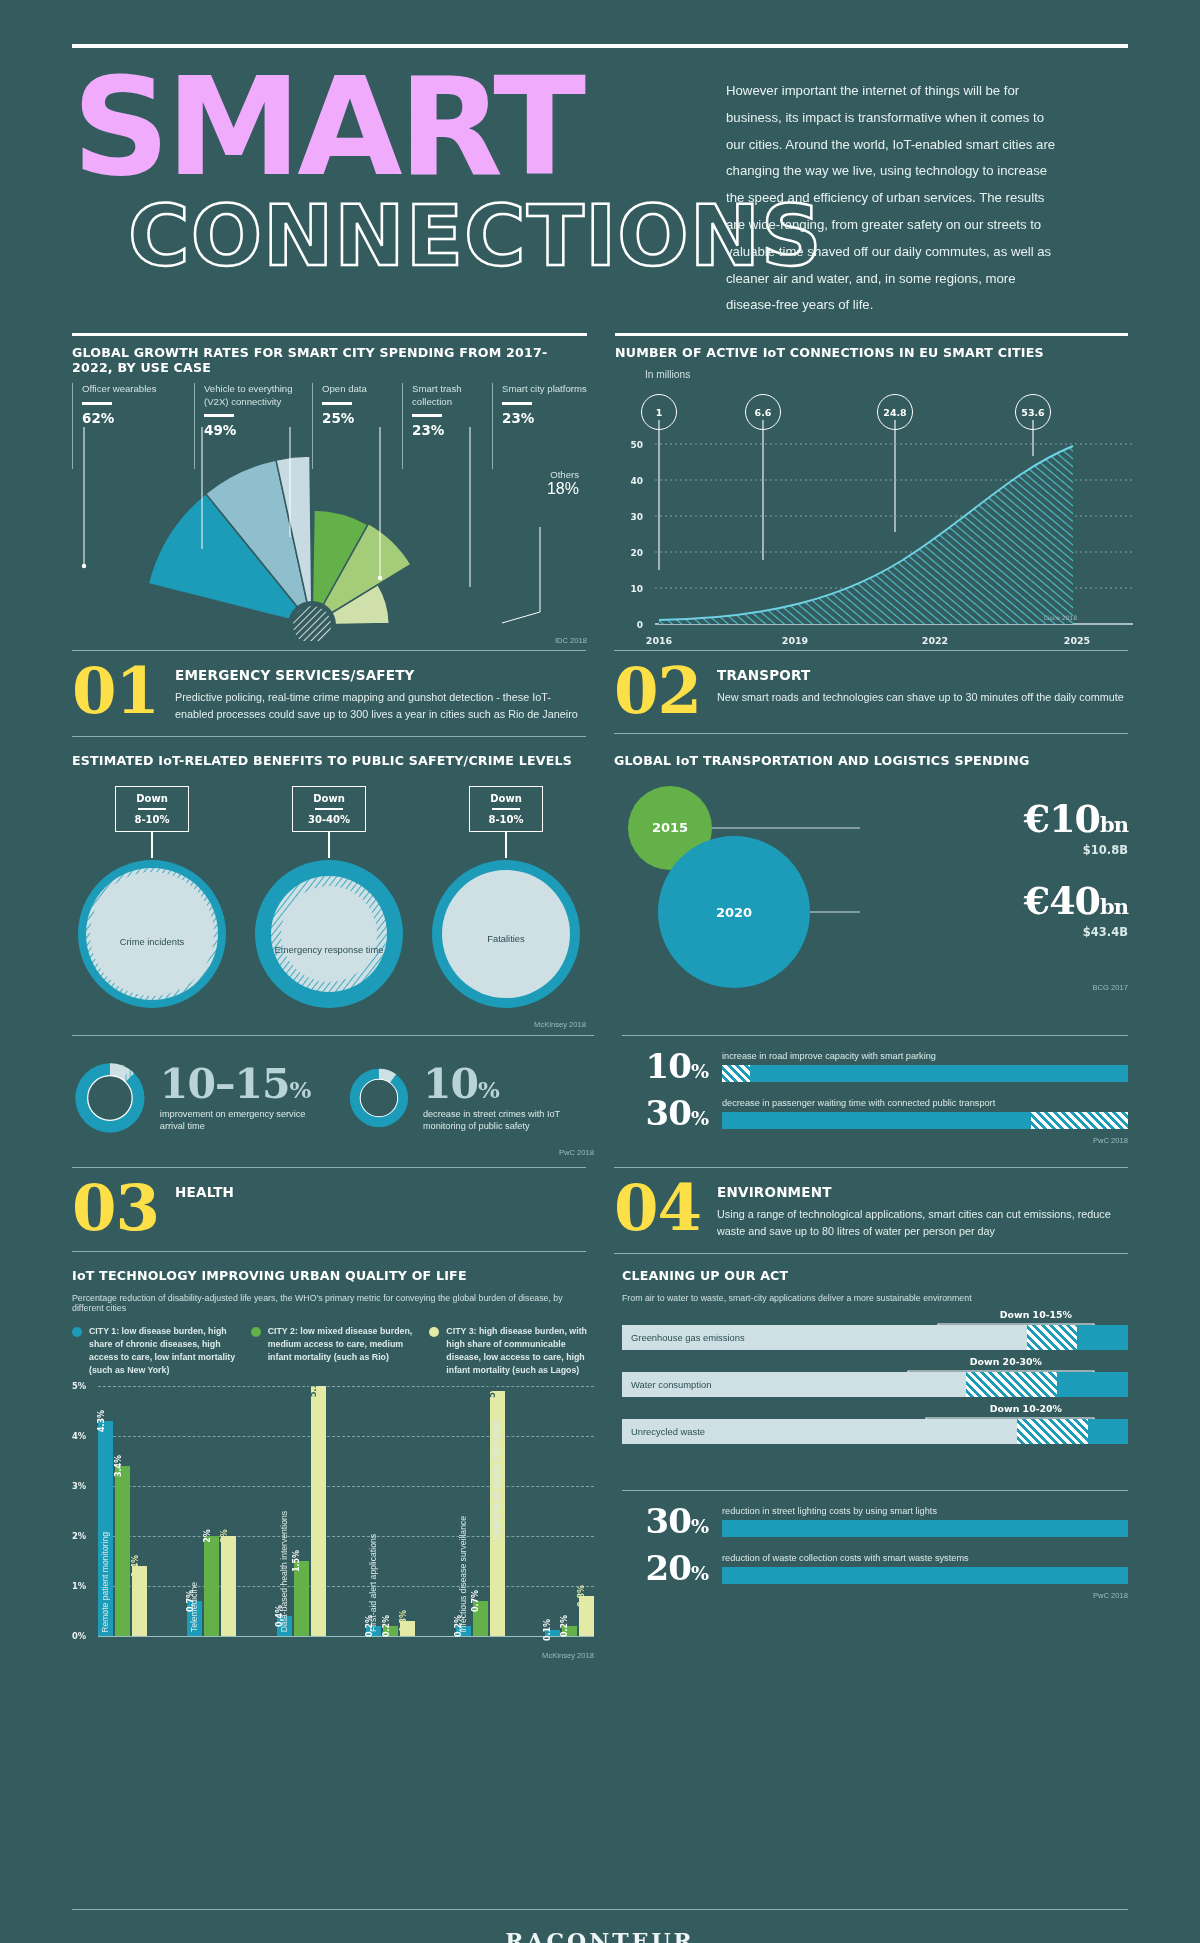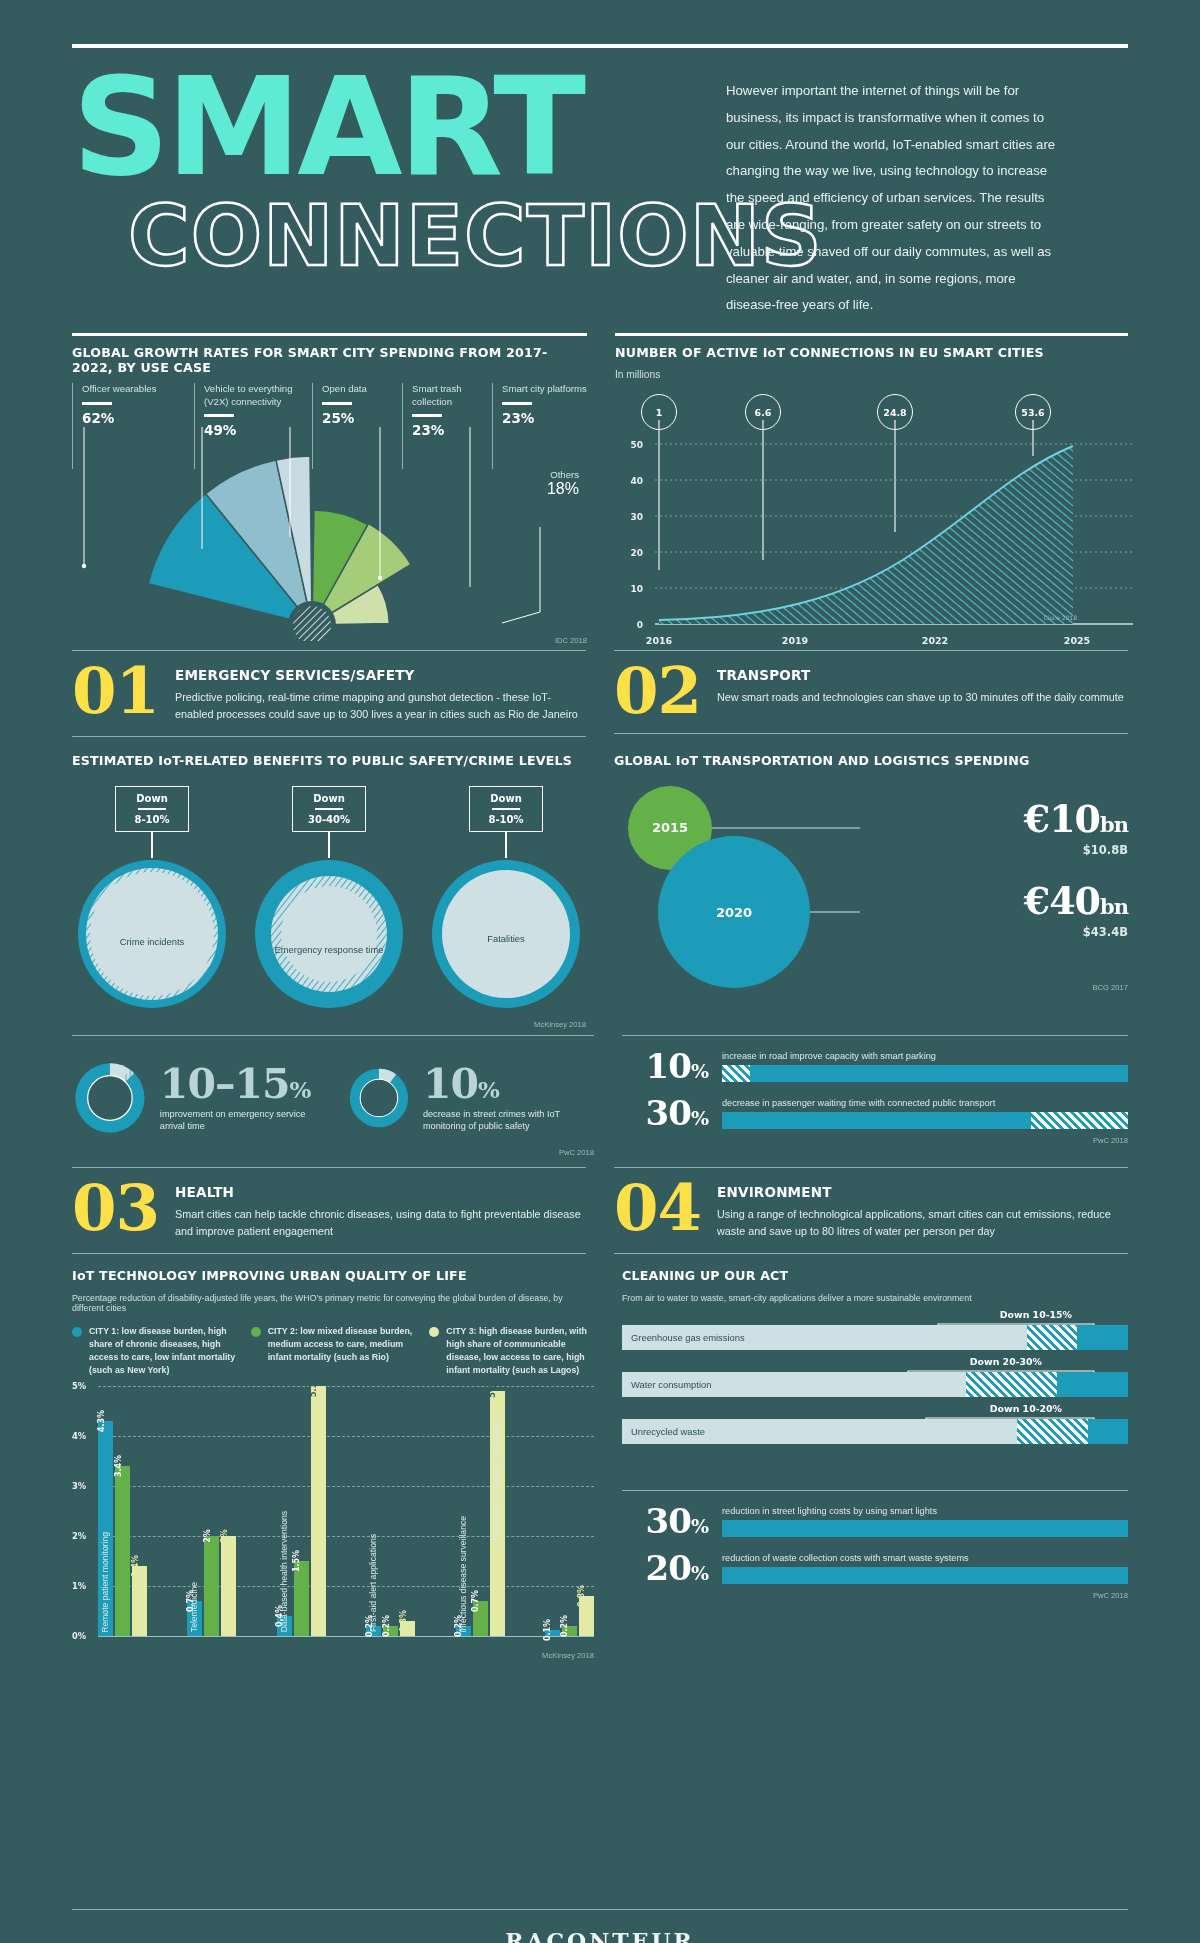--- a/index.html
+++ b/index.html
@@ -13,21 +13,21 @@
   }
   .page { width: 1200px; height: 1943px; padding: 0 72px; position: relative; }
 
   
   .top-rule { height: 4px; background:#fff; margin-top: 44px; }
   .hero { display:flex; gap: 34px; margin-top: 16px; }
   .hero-left { width: 620px; }
   .title-smart {
     font-family:"DejaVu Sans", sans-serif;
     font-weight: 700; font-size: 136px; line-height: 0.94;
-    letter-spacing: -4px; color:#5eead4;
+    letter-spacing: -4px; color:#f0abfc;
   }
   .title-conn {
     font-family:"DejaVu Sans", sans-serif;
     font-weight: 700; font-size: 84px; line-height: 1.0;
     letter-spacing: 1px; color: transparent;
     -webkit-text-stroke: 2.5px #ffffff;
     padding-left: 56px; margin-top: 2px;
   }
   .hero-right { width: 330px; padding-top: 14px; }
   .intro { font-size: 13.2px; line-height: 2.03; color:#e8f1f1; }
@@ -256,21 +256,21 @@
             <circle cx="308" cy="151" r="2.2" fill="#fff" stroke="none"></circle>
           </g>
         </svg>
         <div class="src" style="position:absolute;right:0;bottom:-4px;">IDC 2018</div>
       </div>
     </div>
 
     <div class="col">
       <div class="sec-rule"></div>
       <div class="sec-head">NUMBER OF ACTIVE IoT CONNECTIONS IN EU SMART CITIES</div>
-      <div class="sub-note" style="margin-top:9px;">In millions</div>
+      <div class="sub-note" style="margin-top:9px;margin-left:30px;">In millions</div>
 
       <div class="lc-wrap">
         <div class="bub" style="left:26px; top:6px;">1</div>
         <div class="bub" style="left:130px; top:6px;">6.6</div>
         <div class="bub" style="left:262px; top:6px;">24.8</div>
         <div class="bub" style="left:400px; top:6px;">53.6</div>
 
         <svg width="522" height="230" viewBox="0 0 522 230" style="position:absolute;left:0;top:32px;">
           <defs>
             <pattern id="hatchArea" width="6" height="6" patternUnits="userSpaceOnUse" patternTransform="rotate(-50)">
@@ -502,21 +502,20 @@
     </div>
   </div>
 
   <div class="cols" style="margin-top:10px;">
     <div class="col">
       <div class="sec-rule thin"></div>
       <div class="numsec">
         <div class="num">03</div>
         <div class="numtxt">
           <h3>HEALTH</h3>
-          <p>Smart cities can help tackle chronic diseases, using data to fight preventable disease and improve patient engagement</p>
         </div>
       </div>
       <div class="sec-rule thin"></div>
     </div>
     <div class="col">
       <div class="sec-rule thin"></div>
       <div class="numsec">
         <div class="num">04</div>
         <div class="numtxt">
           <h3>ENVIRONMENT</h3>

